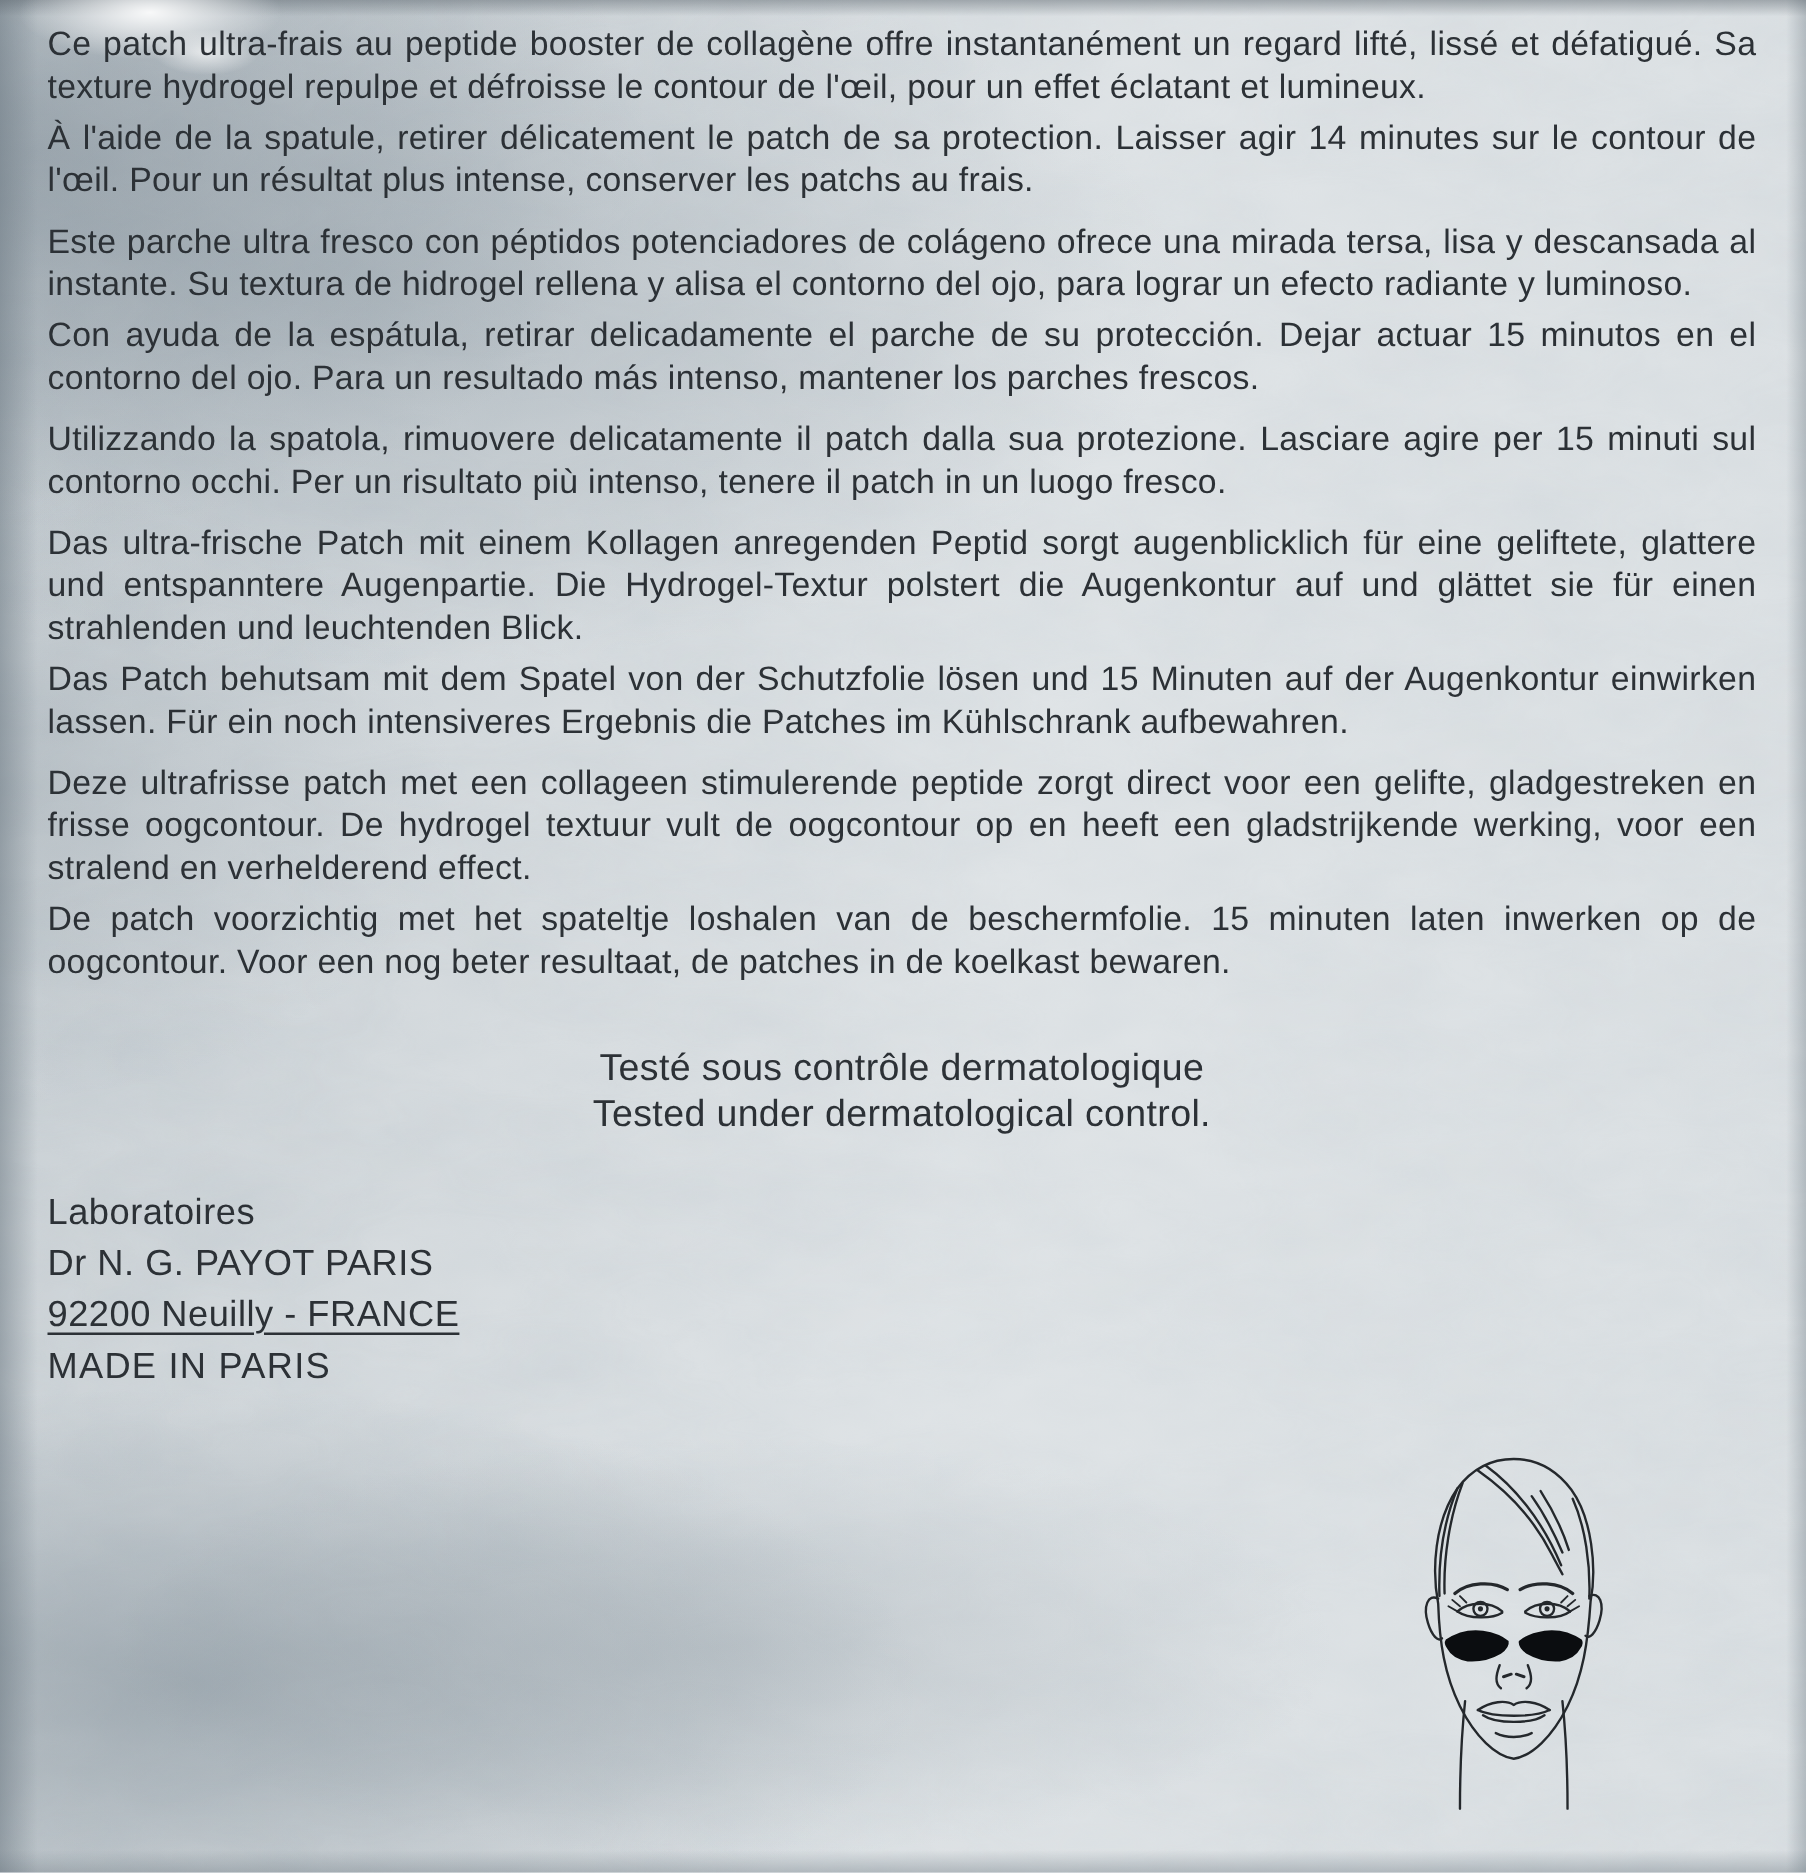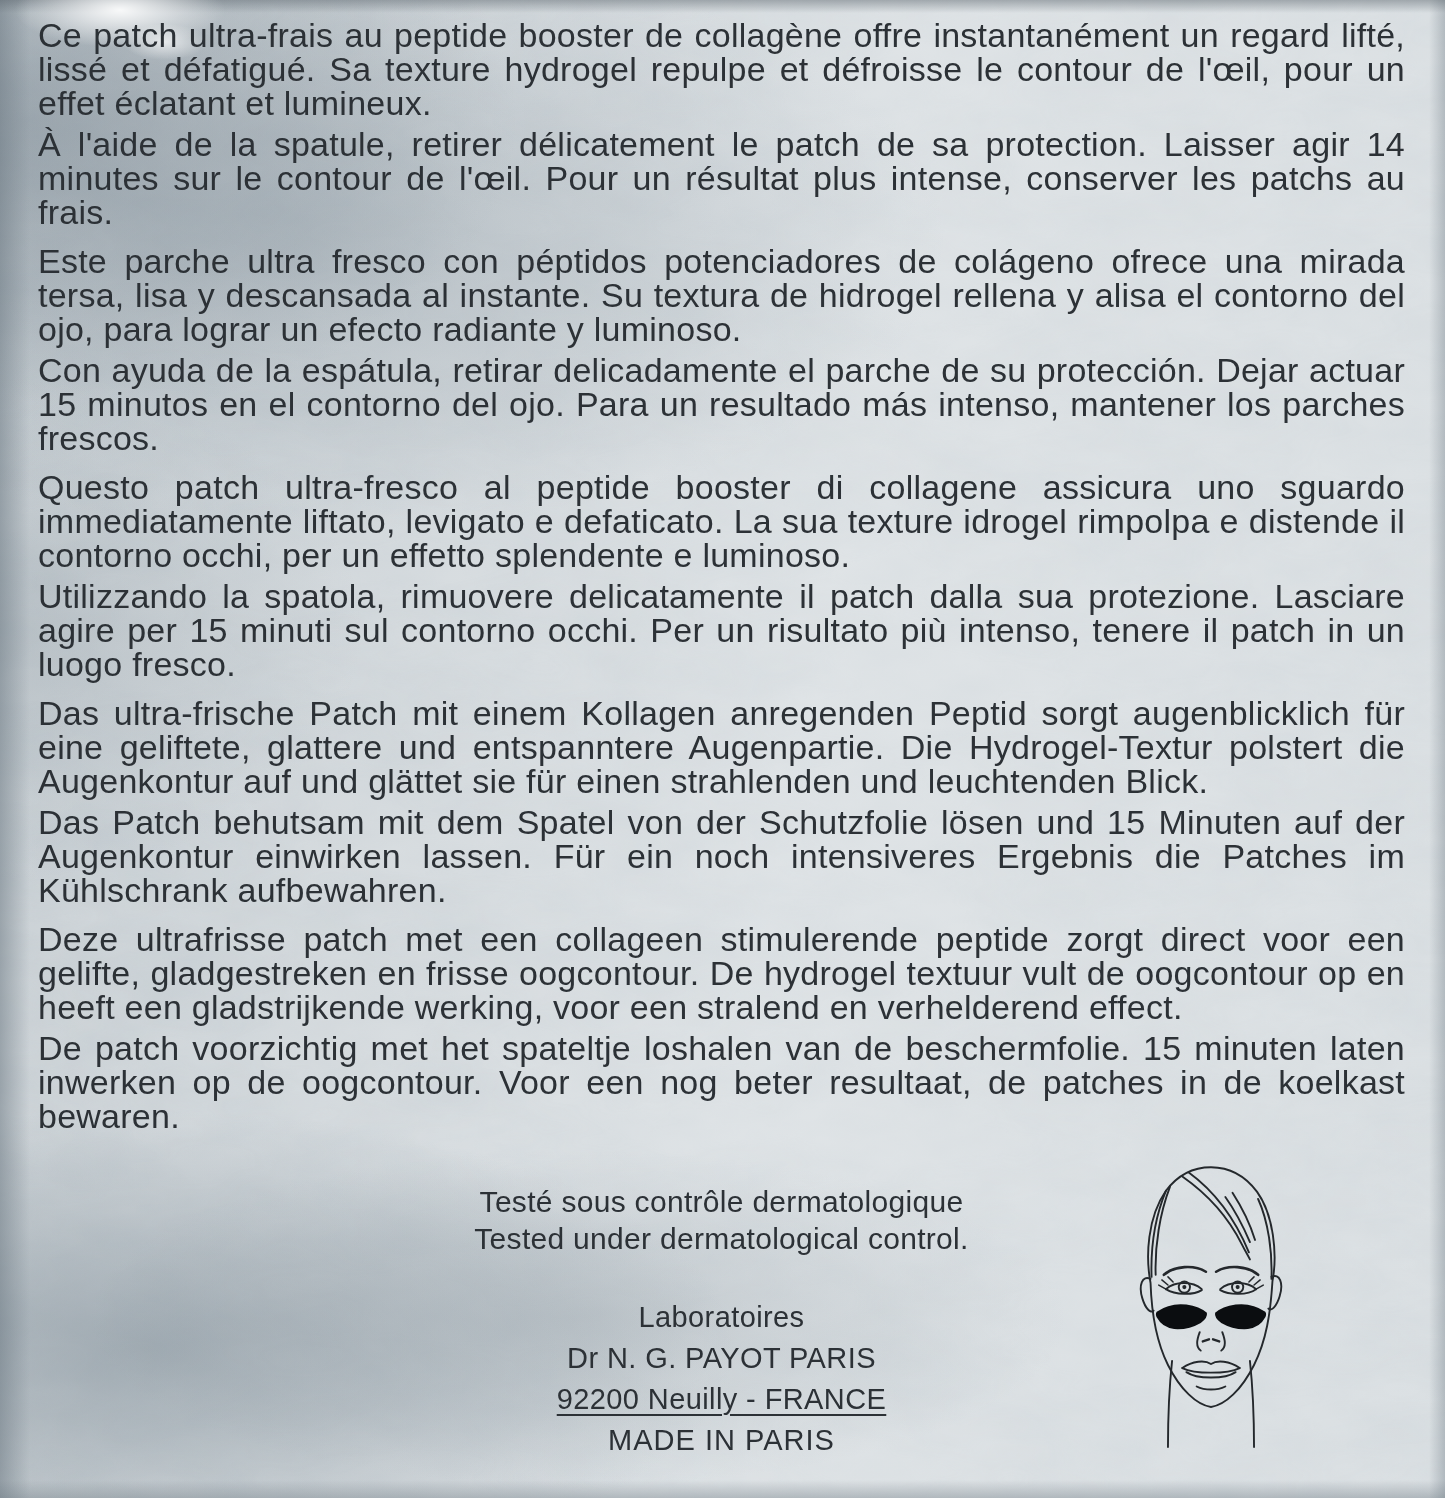--- a/index.html
+++ b/index.html
@@ -29,37 +29,37 @@
       radial-gradient(700px 240px at 40% 88%, rgba(120,134,144,.28), rgba(120,134,144,0) 70%),
       linear-gradient(100deg, rgba(146,158,167,.18), rgba(240,243,245,.30) 55%, rgba(230,235,238,.22) 100%);
   }
   .content {
     position: absolute;
     left: 38px; right: 40px; top: 18px;
   }
   .lang-block { margin: 0 0 15px 0; }
   .lang-block p {
     margin: 0;
-    font-size: 34px;
+    font-size: 27px;
     line-height: 34px;
     letter-spacing: .25px;
     text-align: justify;
   }
   .lang-block p.usage { margin-top: 7px; }
   .derma {
     margin-top: 50px;
     text-align: center;
     font-size: 30px;
     line-height: 37px;
     letter-spacing: .3px;
   }
   .derma p { margin: 0; }
   .maker {
     margin-top: 40px;
-    text-align: center;
+    text-align: left;
     font-size: 29px;
     line-height: 41px;
     letter-spacing: .4px;
   }
   .maker p { margin: 0; }
   .maker .underlined {
     text-decoration: underline;
     text-decoration-thickness: 2px;
     text-underline-offset: 5px;
   }
@@ -112,21 +112,20 @@
 
     <section class="lang-block">
     </section>
 
     <section class="lang-block">
       <p class="desc">Este parche ultra fresco con péptidos potenciadores de colágeno ofrece una mirada tersa, lisa y descansada al instante. Su textura de hidrogel rellena y alisa el contorno del ojo, para lograr un efecto radiante y luminoso.</p>
       <p class="usage">Con ayuda de la espátula, retirar delicadamente el parche de su protección. Dejar actuar 15 minutos en el contorno del ojo. Para un resultado más intenso, mantener los parches frescos.</p>
     </section>
 
     <section class="lang-block">
-      <p class="desc">Questo patch ultra-fresco al peptide booster di collagene assicura uno sguardo immediatamente liftato, levigato e defaticato. La sua texture idrogel rimpolpa e distende il contorno occhi, per un effetto splendente e luminoso.</p>
       <p class="usage">Utilizzando la spatola, rimuovere delicatamente il patch dalla sua protezione. Lasciare agire per 15 minuti sul contorno occhi. Per un risultato più intenso, tenere il patch in un luogo fresco.</p>
     </section>
 
     <section class="lang-block">
       <p class="desc">Das ultra-frische Patch mit einem Kollagen anregenden Peptid sorgt augenblicklich für eine geliftete, glattere und entspanntere Augenpartie. Die Hydrogel-Textur polstert die Augenkontur auf und glättet sie für einen strahlenden und leuchtenden Blick.</p>
       <p class="usage">Das Patch behutsam mit dem Spatel von der Schutzfolie lösen und 15 Minuten auf der Augenkontur einwirken lassen. Für ein noch intensiveres Ergebnis die Patches im Kühlschrank aufbewahren.</p>
     </section>
 
     <section class="lang-block">
       <p class="desc">Deze ultrafrisse patch met een collageen stimulerende peptide zorgt direct voor een gelifte, gladgestreken en frisse oogcontour. De hydrogel textuur vult de oogcontour op en heeft een gladstrijkende werking, voor een stralend en verhelderend effect.</p>

